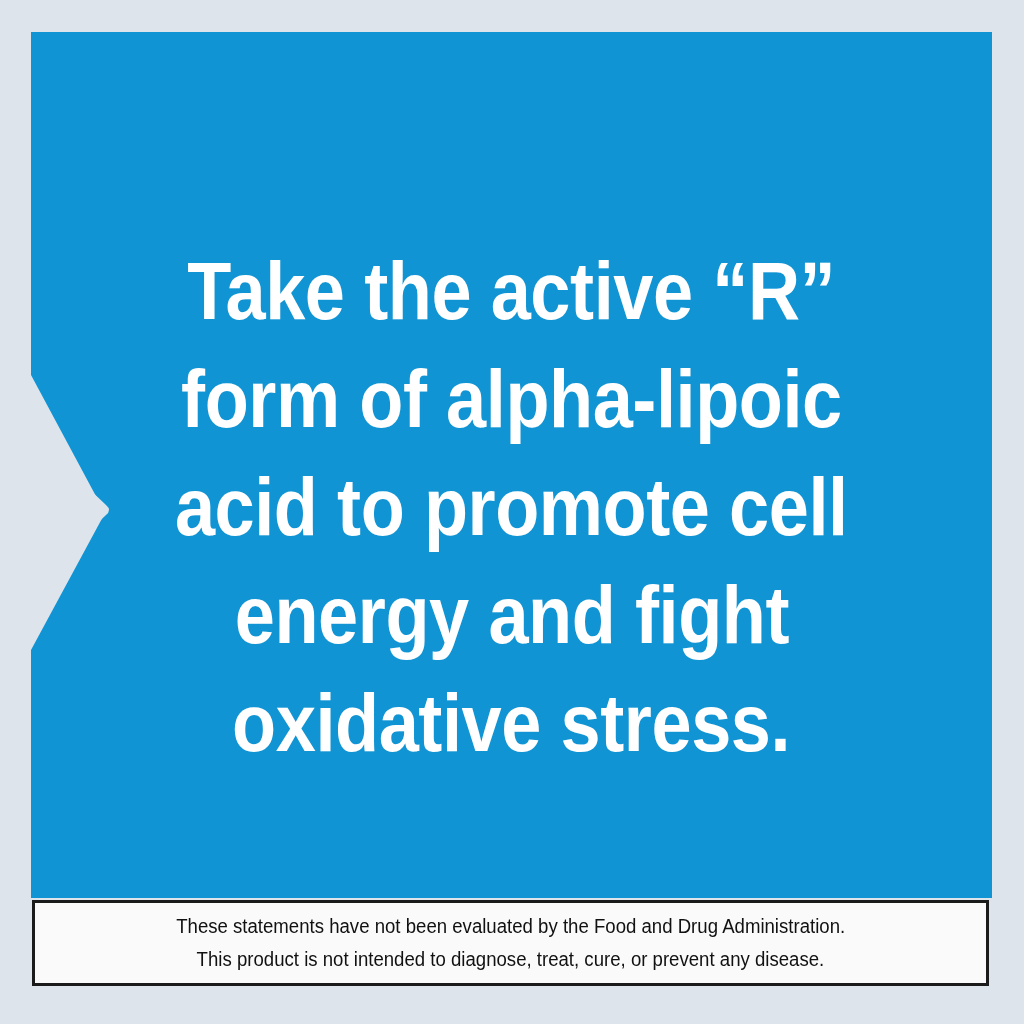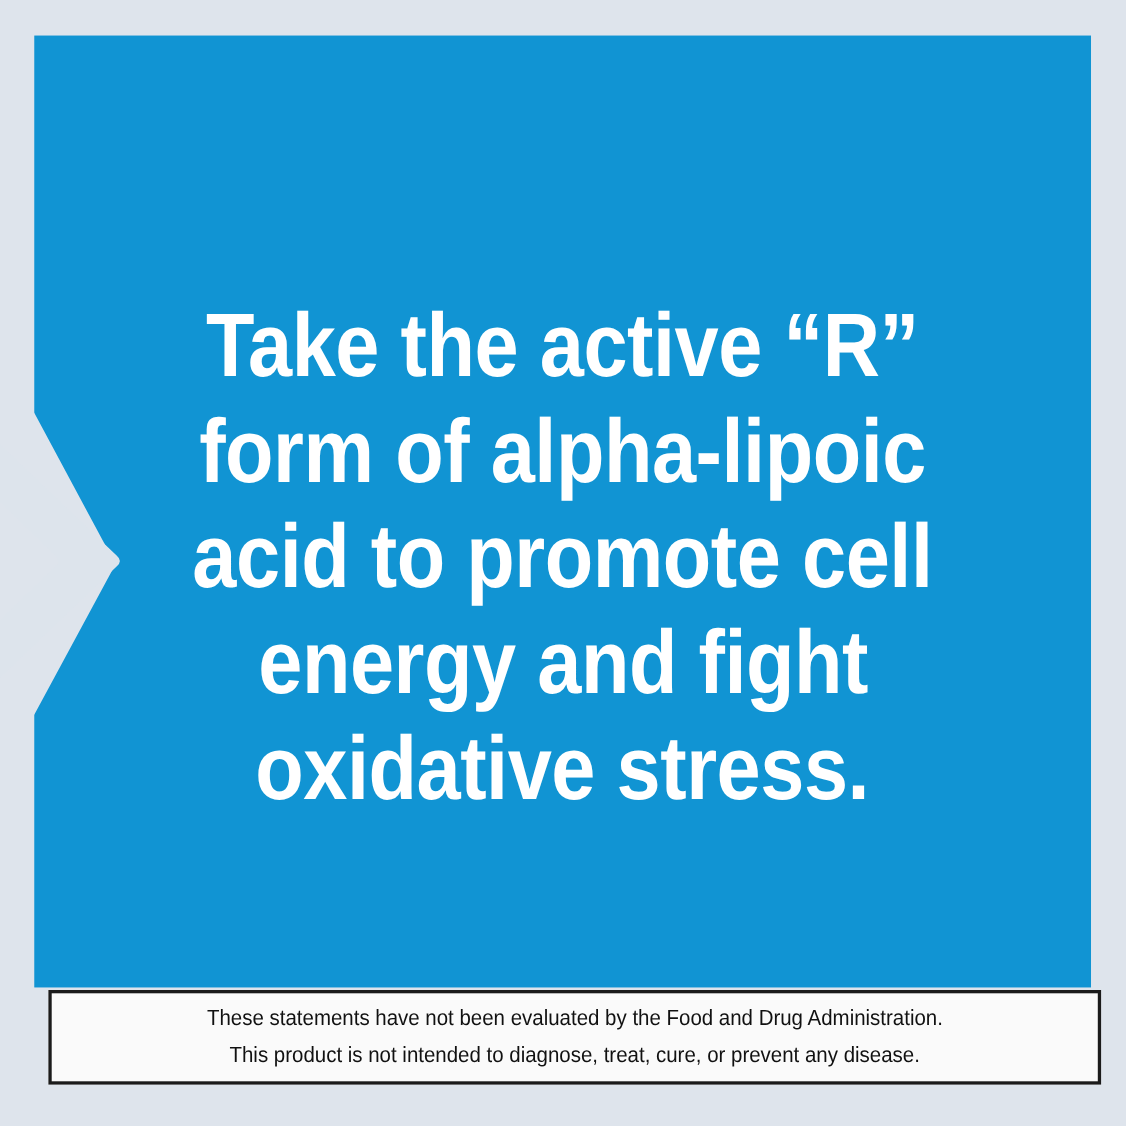--- a/index.html
+++ b/index.html
@@ -60,20 +60,21 @@
     position: absolute;
     left: 31px;
     top: 32px;
     width: 961px;
     height: 950px;
     display: flex;
     flex-direction: column;
     align-items: center;
     justify-content: center;
     pointer-events: none;
+    gap: 12px;
   }
 
   .headline-line {
     color: #ffffff;
     font-family: "Liberation Sans Narrow", "Liberation Sans", sans-serif;
     font-weight: bold;
     font-size: 82px;
     line-height: 96px;
     letter-spacing: -0.5px;
     text-align: center;
@@ -89,21 +90,20 @@
     top: 900px;
     width: 957px;
     height: 86px;
     background: #fafafa;
     border: 3px solid #1b1b1b;
     box-sizing: border-box;
     display: flex;
     flex-direction: column;
     align-items: center;
     justify-content: center;
-    margin-left: 12px;
   }
 
   .disclaimer-line {
     color: #111111;
     font-family: "Liberation Sans Narrow", "Liberation Sans", sans-serif;
     font-size: 20px;
     line-height: 33px;
     text-align: center;
     white-space: nowrap;
     transform: scaleX(0.93);

